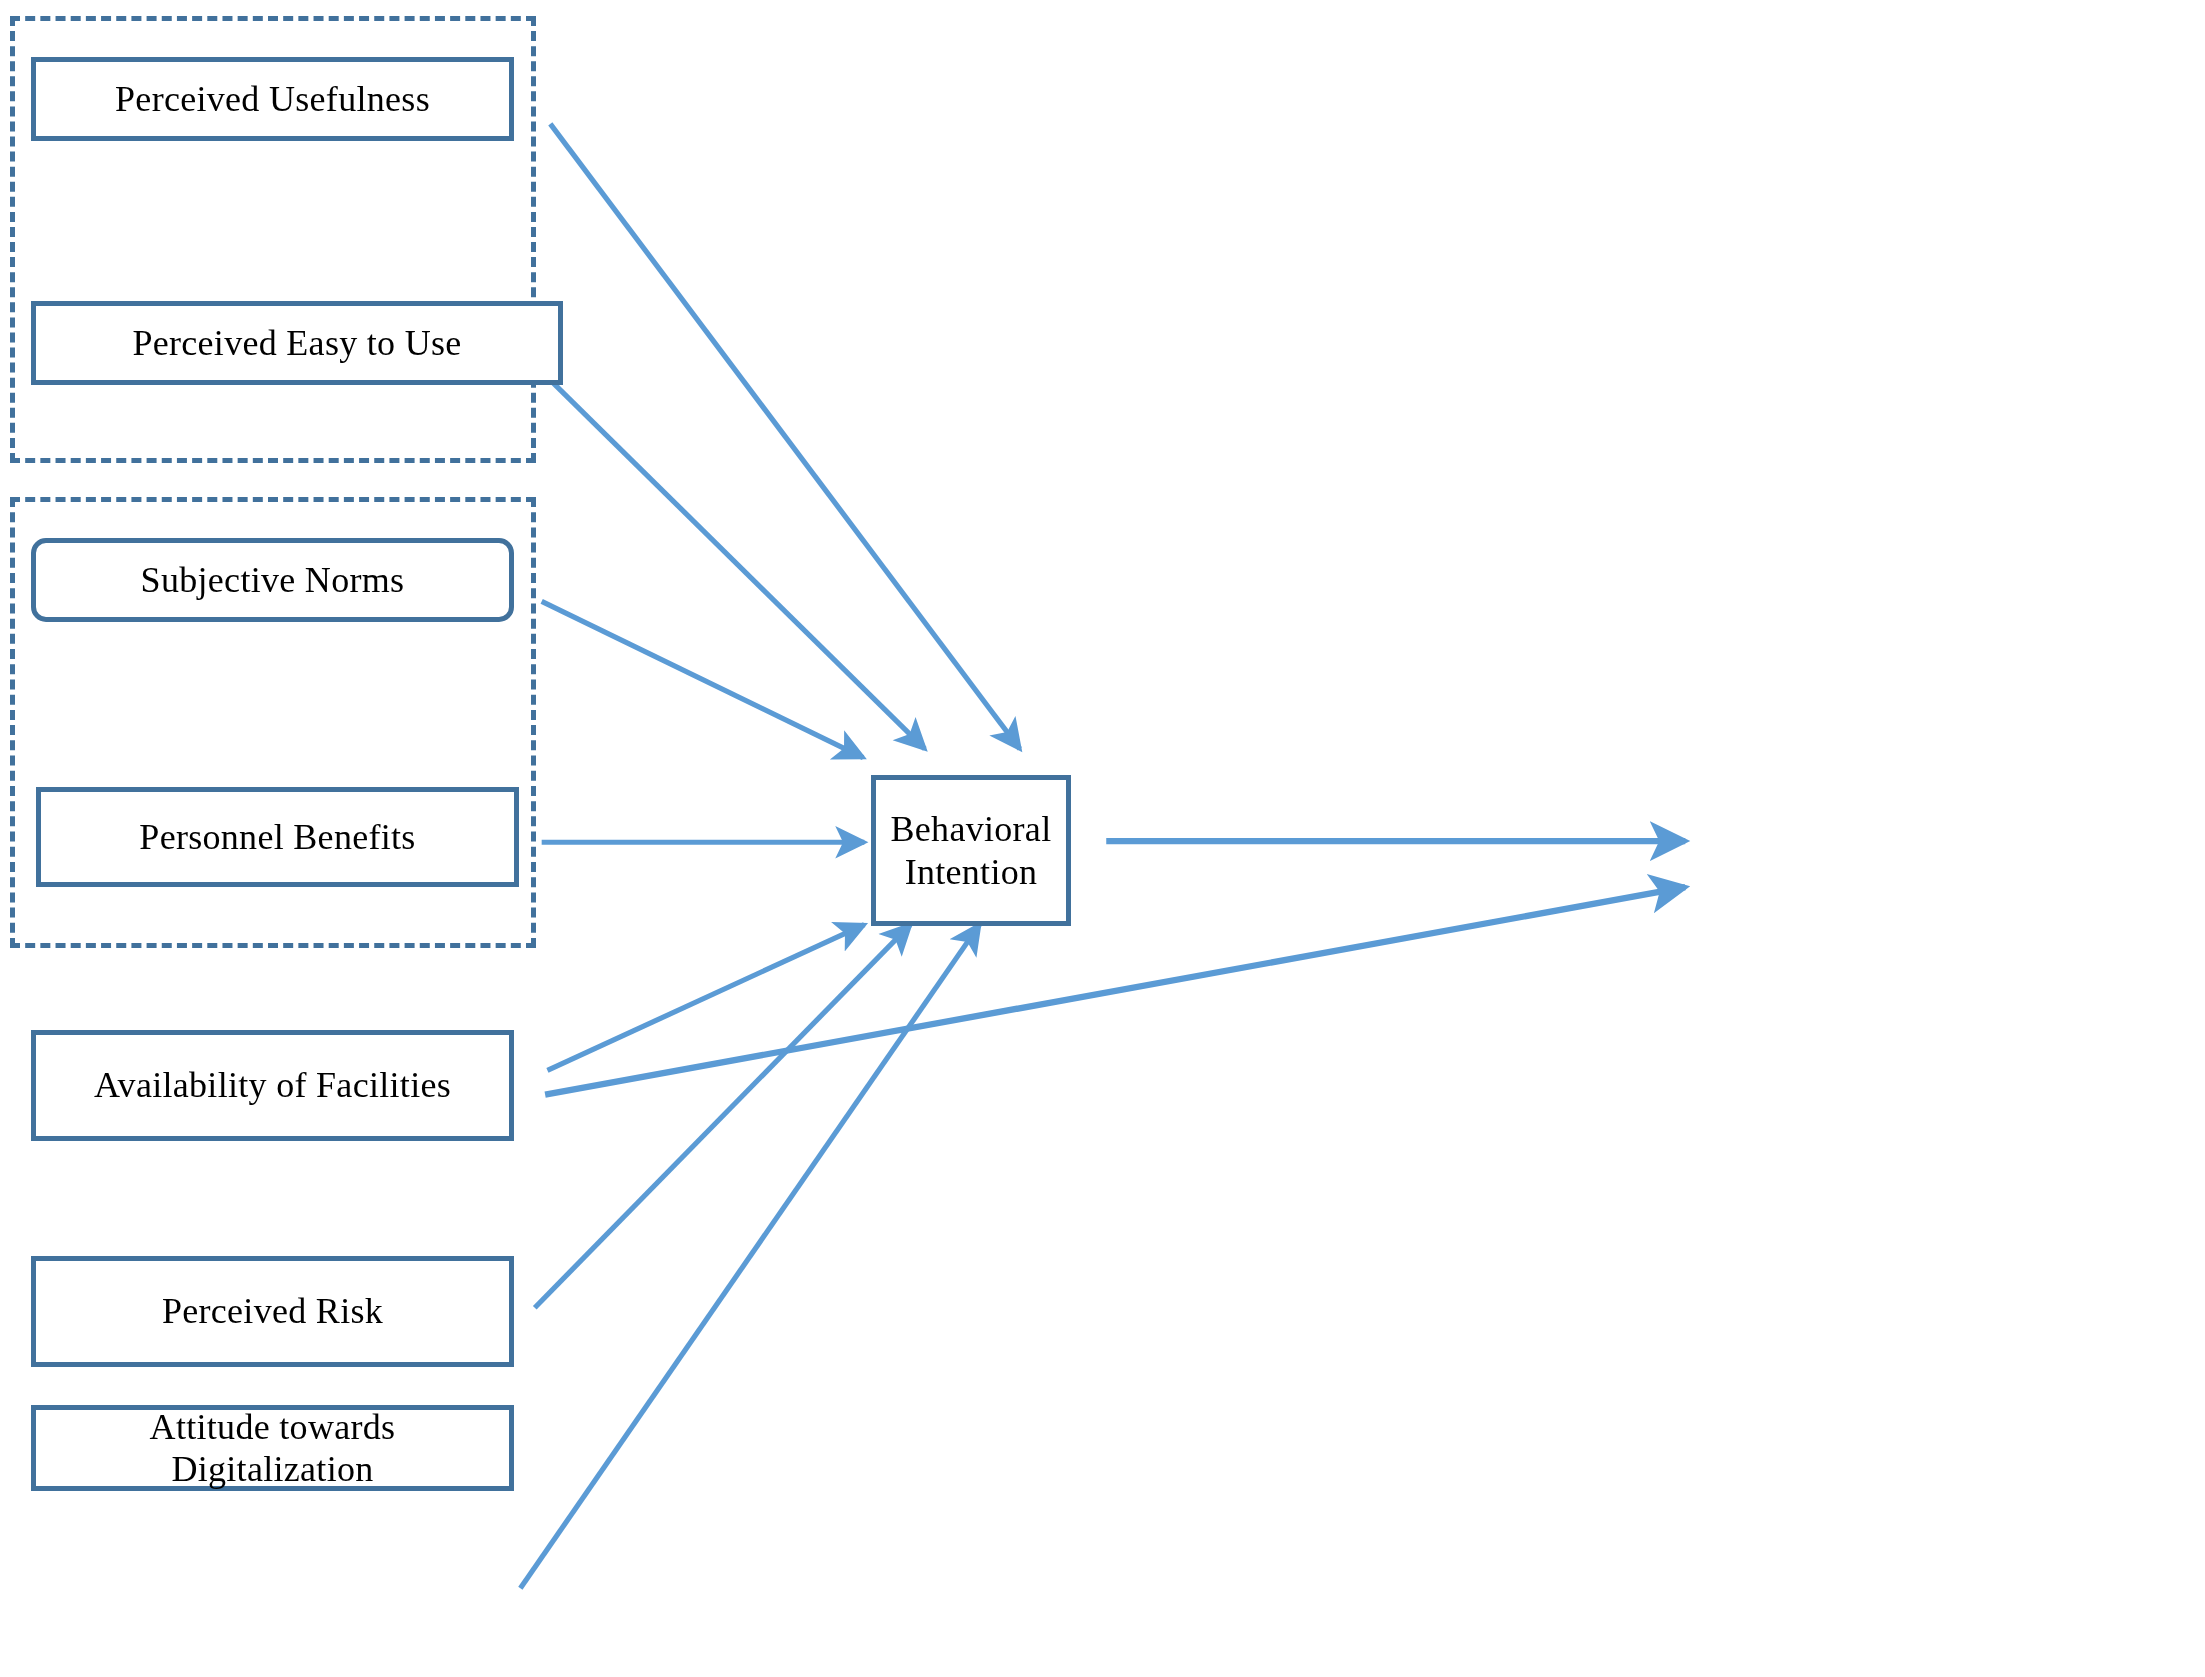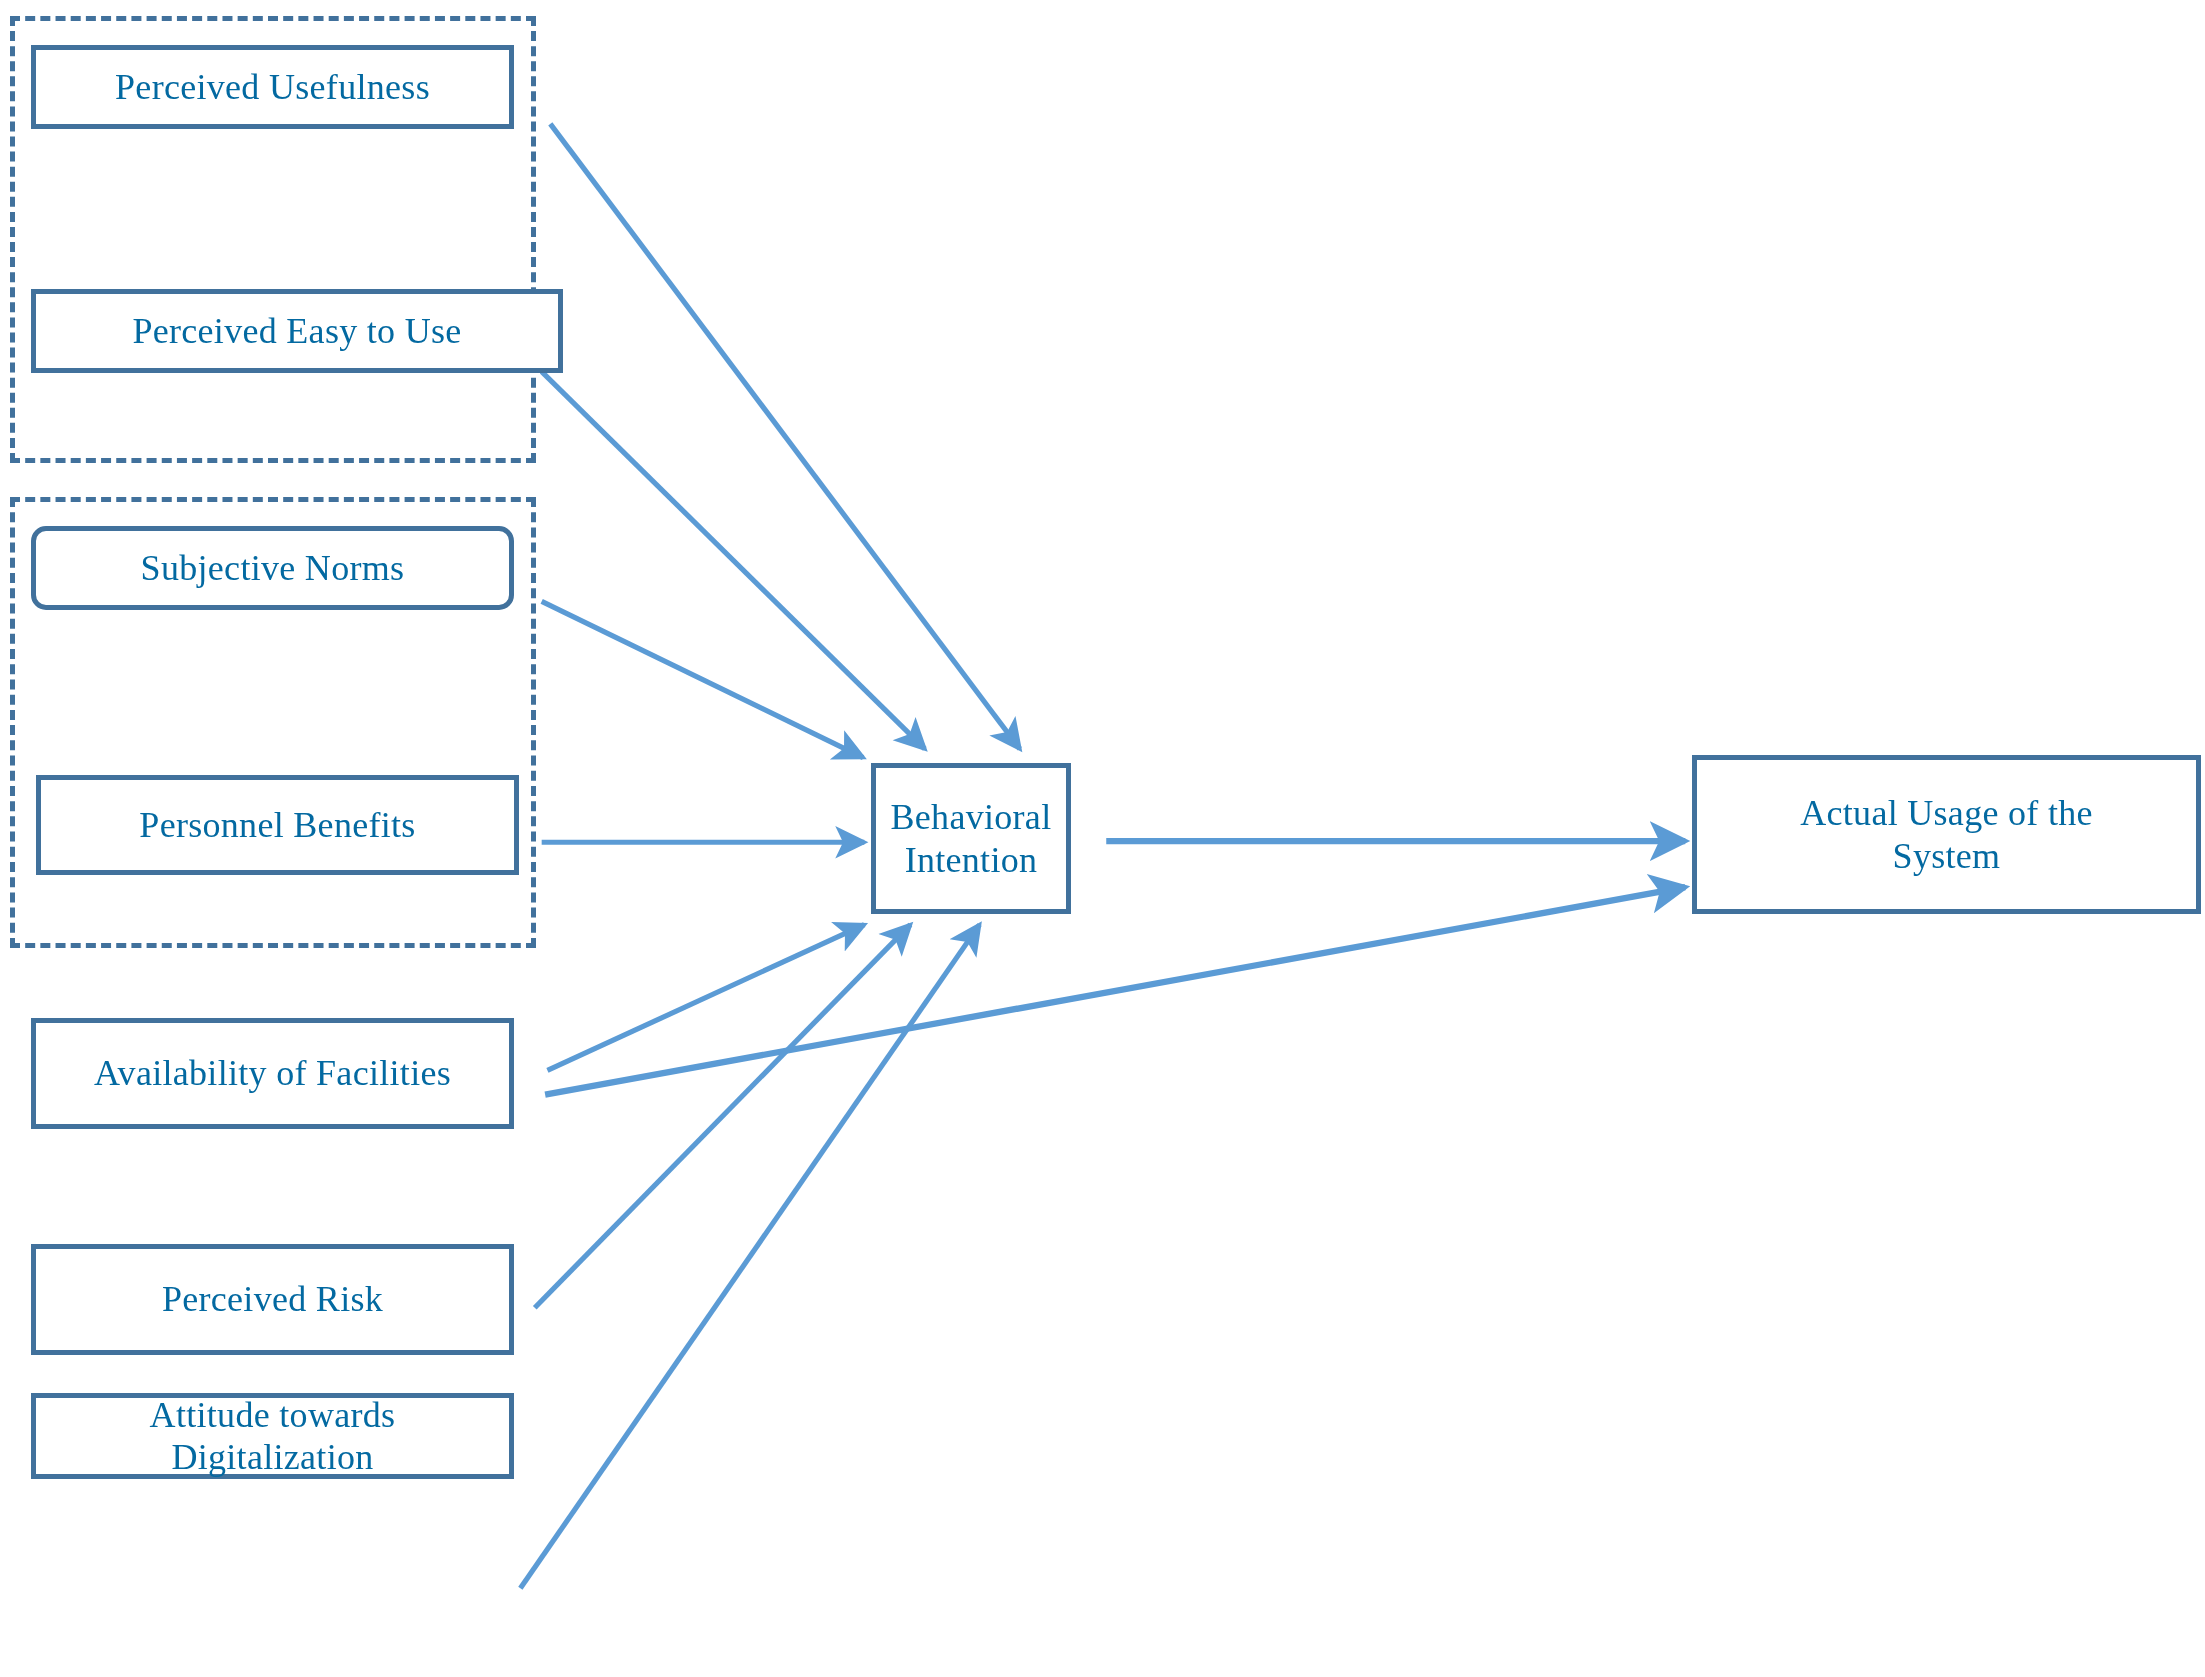--- a/index.html
+++ b/index.html
@@ -13,25 +13,26 @@
   .svg-layer{position:absolute;left:0;top:0;width:2205px;height:1677px;}
   .node{
     position:absolute;
     box-sizing:border-box;
     border:5.2px solid #41719C;
     background:#ffffff;
     display:flex;
     align-items:center;
     justify-content:center;
     text-align:center;
-    color:#0369a1;
+    color:#000000;
     font-family:"Liberation Serif",serif;
     font-size:36px;
     line-height:1.18;
     letter-spacing:0.3px;
+    margin-top:12px;
   }
   .node span{display:block;padding:0 10.4px;}
   .group-box{
     position:absolute;
     box-sizing:border-box;
     border:5.2px dashed #41719C;
     background:transparent;
   }
   
   #group-tam   {left:10.4px;  top:15.6px;   width:526px; height:447px;}
@@ -112,21 +113,15 @@
     <span>
       <span>Attitude towards</span>
       <span>Digitalization</span>
     </span>
   </div>
 
   <div class="node" id="node-behavioral-intention">
     <span>Behavioral Intention</span>
   </div>
 
-  <div class="node" id="node-actual-usage">
-    <span>
-      <span>Actual Usage of the</span>
-      <span>System</span>
-    </span>
-  </div>
 
 </div>
 
 
 </body></html>

